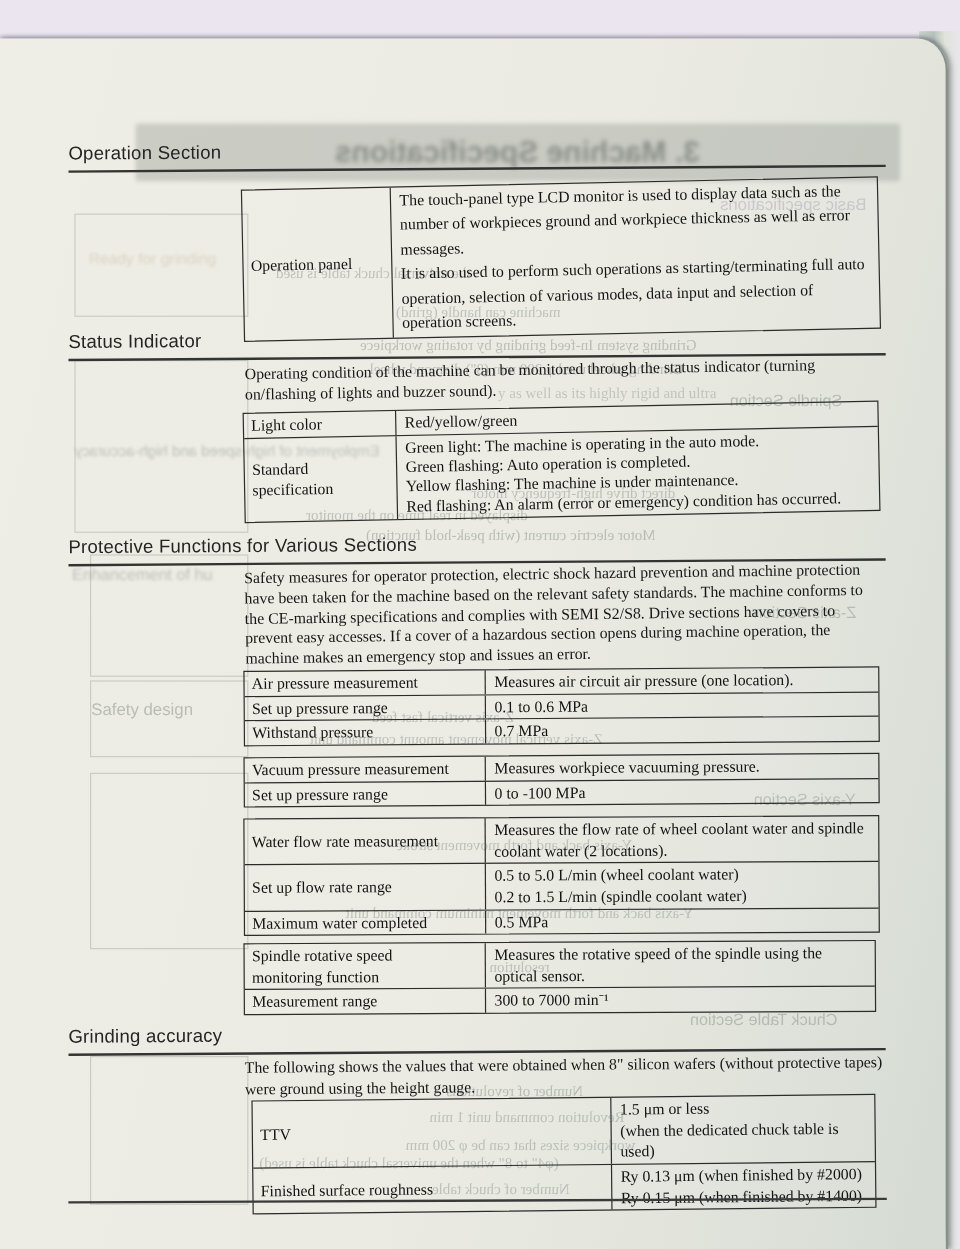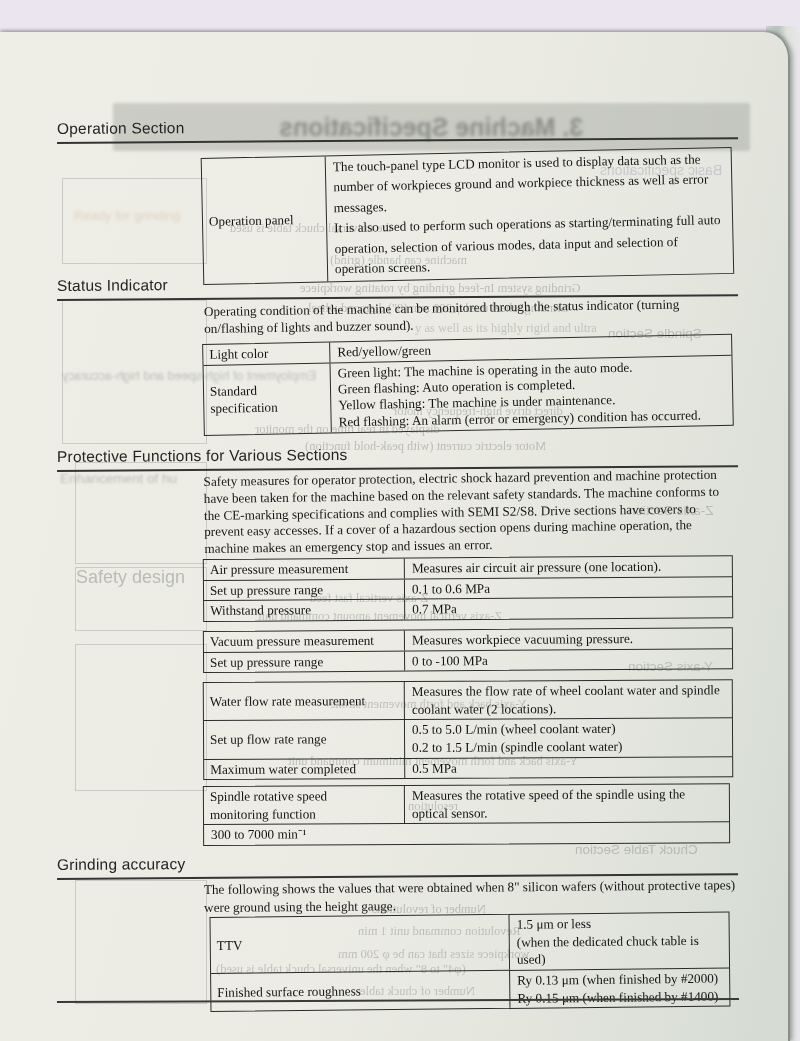--- a/index.html
+++ b/index.html
@@ -94,21 +94,21 @@
   <div class="ghost mirror" style="left:300px;top:249px">Grinding system    In-feed grinding by rotating workpiece</div>
   <div class="ghost mirror" style="left:308px;top:269px">Grinding wheel used    φ 200 mm (8") diamond wheel</div>
   <div class="ghost mirror gsans" style="left:608px;top:294px;font-size:13.5px">Spindle Section</div>
   <div class="ghost" style="left:415px;top:289px;opacity:.5">y as well as its highly rigid and ultra</div>
   <div class="ghost mirror gsans" style="left:62px;top:337px;filter:blur(1.2px)">Employment of high-speed and high-accuracy</div>
   <div class="ghost mirror" style="left:393px;top:372px">direct drive high-frequency motor</div>
   <div class="ghost mirror" style="left:255px;top:390px">displayed in real time on the monitor</div>
   <div class="ghost mirror" style="left:305px;top:407px">Motor electric current (with peak-hold function)</div>
   <div class="ghost gsans" style="left:60px;top:439px;filter:blur(1.3px);font-size:13.5px">Enhancement of hu</div>
   <div class="ghost mirror gsans" style="left:628px;top:471px;font-size:13.5px">Z-axis Section</div>
-  <div class="ghost gsans" style="left:76px;top:535px;font-size:18px;opacity:.75;color:#a7ada5">Safety design</div>
+  <div class="ghost gsans" style="left:76px;top:551px;font-size:14px;opacity:.75;color:#a7ada5">Safety design</div>
   <div class="ghost mirror" style="left:310px;top:559px">Z-axis vertical fast feed</div>
   <div class="ghost mirror" style="left:258px;top:577px">Z-axis vertical movement amount command unit</div>
   <div class="ghost mirror gsans" style="left:628px;top:627px;font-size:13.5px">Y-axis Section</div>
   <div class="ghost mirror" style="left:330px;top:665px">Y-axis back and forth movement stroke</div>
   <div class="ghost mirror" style="left:288px;top:722px">Y-axis back and forth movement minimum command unit</div>
   <div class="ghost mirror" style="left:408px;top:767px">resolution</div>
   <div class="ghost mirror gsans" style="left:575px;top:810px;font-size:13.5px">Chuck Table Section</div>
   <div class="ghost mirror" style="left:372px;top:870px">Number of revolutions</div>
   <div class="ghost mirror" style="left:358px;top:892px">Revolution command unit    1 min</div>
   <div class="ghost mirror" style="left:338px;top:915px">workpiece sizes that can be  φ 200 mm</div>
@@ -201,20 +201,21 @@
   </div>
 
   <div class="abs" style="left:203px;top:754px;width:527px;transform:rotate(-.3deg);transform-origin:left center">
     <div class="tbl">
       <div class="trow">
         <div class="tl" style="width:188px">Spindle rotative speed
 monitoring function</div>
         <div class="tv">Measures the rotative speed of the spindle using the optical sensor.</div>
       </div>
       <div class="trow">
+        <div class="tl" style="width:188px">Measurement range</div>
         <div class="tv">300 to 7000 min⁻¹</div>
       </div>
     </div>
   </div>
 
   <div class="head" style="top:824px">Grinding accuracy</div>
 
   <div class="para" style="left:204px;top:849px;width:545px;transform:rotate(-.5deg);line-height:1.35">The following shows the values that were obtained when 8" silicon wafers (without protective tapes) were ground using the height gauge.</div>
 
   <div class="abs" style="left:210px;top:885px;width:520px;transform:rotate(-.6deg);transform-origin:left center">

